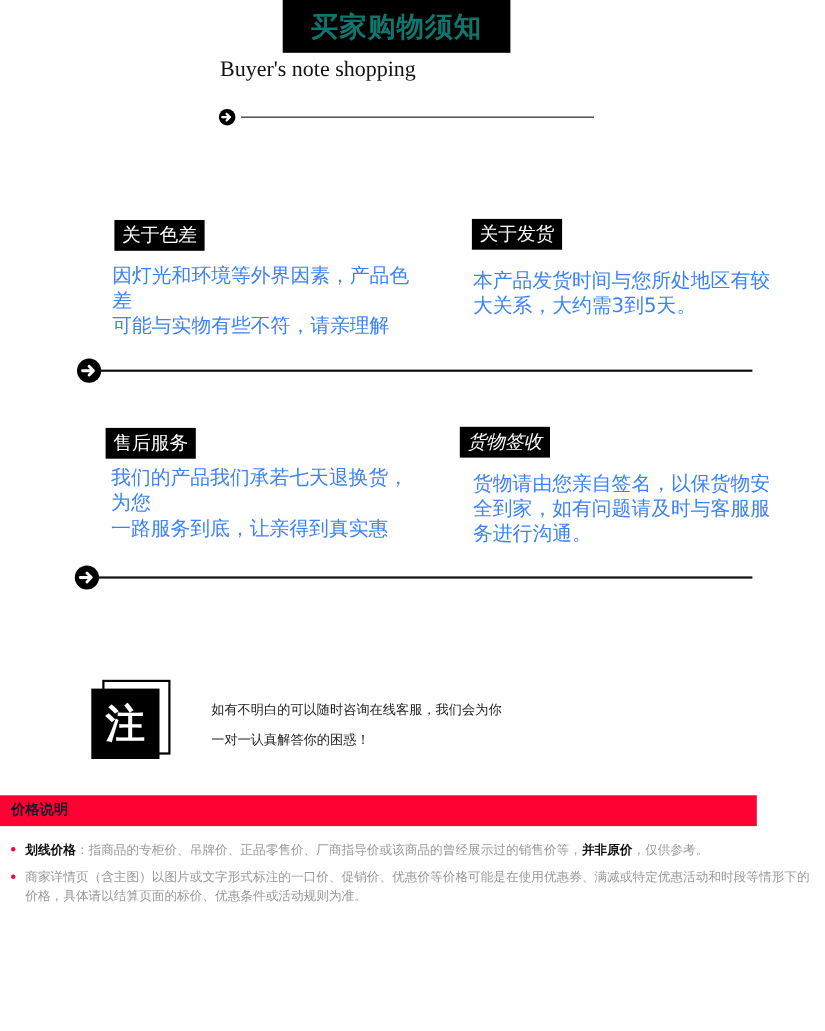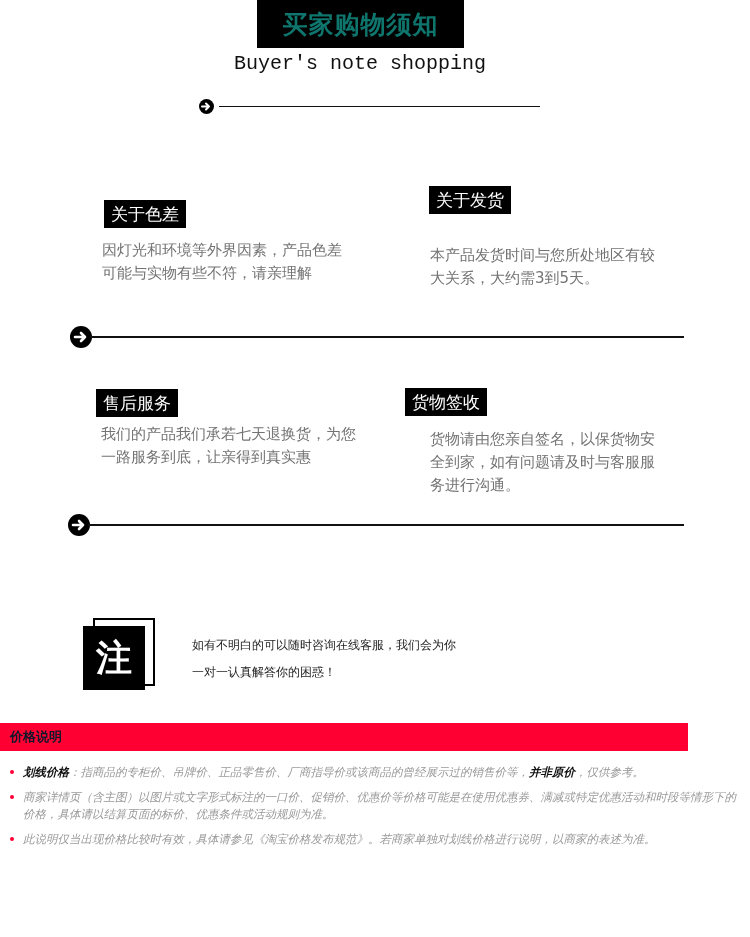--- a/index.html
+++ b/index.html
@@ -9,22 +9,22 @@
     .abs { position: absolute; }
 
     
     .title-box {
       left: 257px; top: 0; width: 207px; height: 48px;
       background: #000; color: #0f766e;
       font-size: 25px; font-weight: bold; letter-spacing: 1px;
       display: flex; align-items: center; justify-content: center;
     }
     .subtitle {
-      left: 200px; top: 52px; width: 320px; text-align: center;
-      font-family: Liberation Mono, monospace; font-size: 20px; color: #111;
+      left: 200px; top: 52px; width: 320px; text-align: left;
+      font-family: Liberation Serif, serif; font-size: 20px; color: #111;
     }
 
     
     .sep { height: 22px; }
     .sep .circle {
       position: absolute; left: 0; top: 0; width: 22px; height: 22px; border-radius: 50%;
       background: #000;
     }
     .sep .circle svg { position: absolute; left: 3px; top: 3px; }
     .sep .line {
@@ -34,41 +34,40 @@
     .sep.small .circle { width: 15px; height: 15px; }
     .sep.small .circle svg { left: 2px; top: 2px; }
     .sep.small .line { top: 7px; height: 1px; }
 
     
     .tag {
       background: #000; color: #fff; font-size: 17px;
       padding: 0 7px; height: 28px; line-height: 28px; white-space: nowrap;
     }
     .desc {
-      font-size: 15px; line-height: 23px; color: #737373; width: 270px;
+      font-size: 18px; line-height: 23px; color: #3b82f6; width: 270px;
     }
 
     
     .note-outline { left: 93px; top: 618px; width: 62px; height: 68px; border: 2px solid #000; background: #fff; }
     .note-black {
       left: 83px; top: 626px; width: 62px; height: 64px; background: #000; color: #fff;
       font-size: 36px; font-weight: bold; display: flex; align-items: center; justify-content: center;
     }
     .note-text { left: 192px; top: 632px; font-size: 12px; line-height: 27px; color: #222; width: 420px; }
 
     
     .price-bar {
       left: 0; top: 723px; width: 688px; height: 28px; background: #ff0033; color: #0f172a;
       font-size: 13px; font-weight: bold; padding-left: 10px; line-height: 28px;
     }
     .price-list { left: 10px; top: 764px; width: 730px; list-style: none; }
     .price-list li {
       position: relative; padding-left: 13px; font-size: 11.5px; line-height: 17px; color: #999;
       margin-bottom: 8px;
-      font-style: italic;
     }
     .price-list li .dot {
       position: absolute; left: 0; top: 6px; width: 4px; height: 4px; border-radius: 50%; background: #ff0033;
     }
     .price-list li b { color: #111; font-weight: bold; }
   </style>
 </head>
 <body>
 
 <div class="abs title-box">买家购物须知</div>
@@ -82,42 +81,42 @@
   </span>
   <span class="line" style="width:321px;"></span>
 </div>
 
 <div class="abs tag" style="left:104px; top:200px;text-align:right;">关于色差</div>
 <div class="abs desc" style="left:102px; top:239px;">
   <div>因灯光和环境等外界因素，产品色差</div>
   <div>可能与实物有些不符，请亲理解</div>
 </div>
 
-<div class="abs tag" style="left:429px; top:186px;">关于发货</div>
+<div class="abs tag" style="left:429px; top:199px;">关于发货</div>
 <div class="abs desc" style="left:430px; top:244px;">
   <div>本产品发货时间与您所处地区有较</div>
   <div>大关系，大约需3到5天。</div>
 </div>
 
 <div class="abs sep" style="left:70px; top:326px; width:614px;">
   <span class="circle">
     <svg width="16" height="16" viewBox="0 0 16 16">
         <path d="M2 8 H12 M8 4 L12 8 L8 12" stroke="#fff" stroke-width="2.6" fill="none" stroke-linecap="round" stroke-linejoin="round"></path>
       </svg>
   </span>
   <span class="line" style="width:594px;"></span>
 </div>
 
 <div class="abs tag" style="left:96px; top:389px;">售后服务</div>
 <div class="abs desc" style="left:101px; top:423px; width:280px;">
   <div>我们的产品我们承若七天退换货，为您</div>
   <div>一路服务到底，让亲得到真实惠</div>
 </div>
 
-<div class="abs tag" style="left:405px; top:388px;">货物签收</div>
+<div class="abs tag" style="left:418px; top:388px;font-style:italic;">货物签收</div>
 <div class="abs desc" style="left:430px; top:428px;">
   <div>货物请由您亲自签名，以保货物安</div>
   <div>全到家，如有问题请及时与客服服</div>
   <div>务进行沟通。</div>
 </div>
 
 <div class="abs sep" style="left:68px; top:514px; width:616px;">
   <span class="circle">
     <svg width="16" height="16" viewBox="0 0 16 16">
         <path d="M2 8 H12 M8 4 L12 8 L8 12" stroke="#fff" stroke-width="2.6" fill="none" stroke-linecap="round" stroke-linejoin="round"></path>
@@ -136,17 +135,13 @@
 <div class="abs price-bar">价格说明</div>
 <ul class="abs price-list">
   <li>
     <span class="dot"></span>
     <b>划线价格</b><span>：指商品的专柜价、吊牌价、正品零售价、厂商指导价或该商品的曾经展示过的销售价等，</span><b>并非原价</b><span>，仅供参考。</span>
   </li>
   <li>
     <span class="dot"></span>
     <span>商家详情页（含主图）以图片或文字形式标注的一口价、促销价、优惠价等价格可能是在使用优惠券、满减或特定优惠活动和时段等情形下的价格，具体请以结算页面的标价、优惠条件或活动规则为准。</span>
   </li>
-  <li>
-    <span class="dot"></span>
-    <span>此说明仅当出现价格比较时有效，具体请参见《淘宝价格发布规范》。若商家单独对划线价格进行说明，以商家的表述为准。</span>
-  </li>
 </ul>
 
 </body></html>

